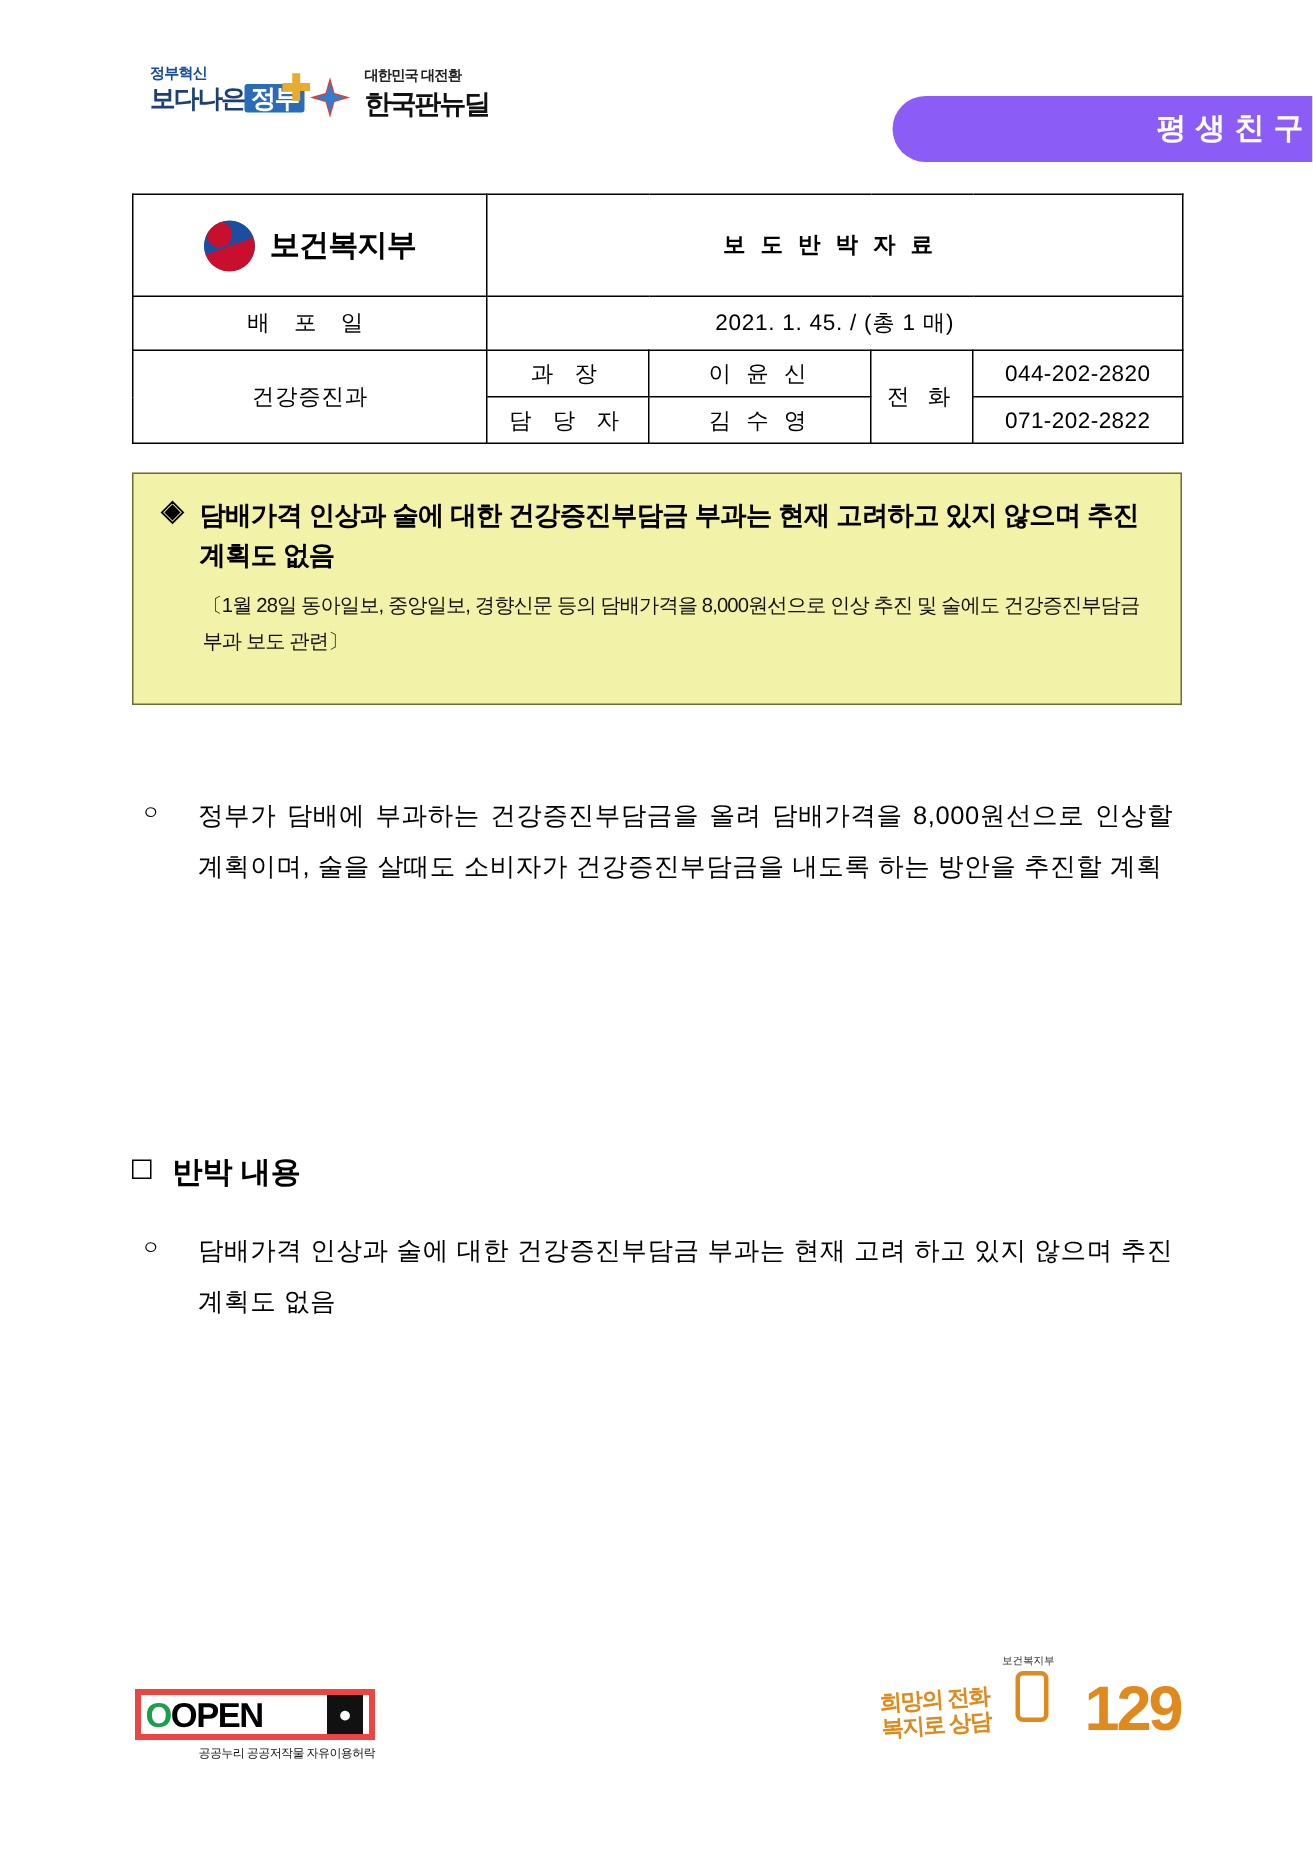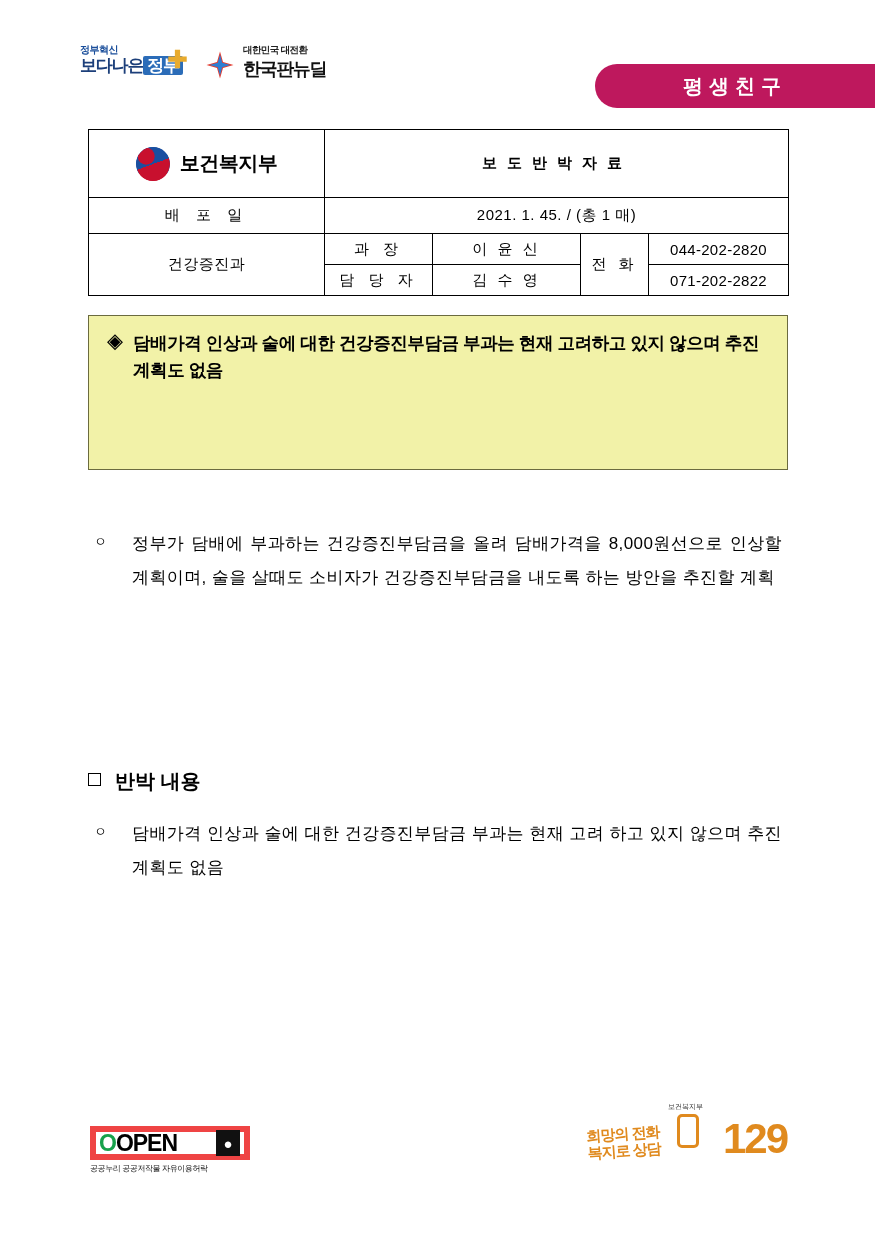--- a/index.html
+++ b/index.html
@@ -17,21 +17,21 @@
   }
 
   
   .top-banner {
     position: absolute;
     top: 38px; left: 0; right: 0;
     height: 70px;
   }
   .logo-gov {
     position: absolute;
-    left: 80px; top: 6px;
+    left: 100px; top: 6px;
     width: 110px; height: 46px;
     line-height: 1.15;
   }
   .logo-gov .l1 {
     font-size: 10px; font-weight: bold; color: #1a4e9b;
     letter-spacing: -0.5px;
   }
   .logo-gov .l2 {
     font-size: 17px; font-weight: bold; color: #1c3f7a;
     letter-spacing: -1.2px;
@@ -82,27 +82,27 @@
     border-right-color: transparent;
     transform: rotate(-35deg);
     vertical-align: -10px;
     margin-left: -2px;
   }
 
   .tagline {
     position: absolute;
     right: 0; top: 26px;
     width: 280px; height: 44px;
-    background: #be185d;
+    background: #8b5cf6;
     border-radius: 24px 0 0 24px;
     color: #fff;
     font-size: 20px;
     font-weight: bold;
     letter-spacing: 6px;
-    text-align: center;
+    text-align: right;
     line-height: 44px;
   }
 
   
   .doc-table {
     position: absolute;
     left: 88px; top: 129px;
     width: 700px;
     border-collapse: collapse;
     table-layout: fixed;
@@ -238,42 +238,42 @@
   #section-article { top: 505px; }
   #section-rebuttal { top: 768px; }
 
   
   .footer-open {
     position: absolute;
     left: 90px; top: 1126px;
     width: 160px;
   }
   .open-box {
-    border: 6px solid #ef4444;
+    border: 4px solid #ef4444;
     height: 34px;
     display: flex;
     align-items: center;
     padding: 0 4px 0 3px;
     background: #fff;
   }
   .open-txt {
     font-size: 23px; font-weight: bold; letter-spacing: -1px;
     flex: 1;
     line-height: 1;
   }
   .open-txt .o { color: #17a14b; }
   .open-person {
     width: 24px; height: 26px;
     background: #111;
     display: flex; align-items: center; justify-content: center;
     color: #fff; font-size: 15px;
   }
   .open-caption {
     font-size: 8px;
-    text-align: left;
+    text-align: right;
     letter-spacing: -0.4px;
     margin-top: 3px;
     color: #111;
   }
 
   .footer-129 {
     position: absolute;
     right: 88px; top: 1118px;
     width: 200px;
     height: 56px;
@@ -376,20 +376,21 @@
     <td class="cell-phone">071-202-2822</td>
   </tr>
 </tbody>
   </table>
 
 <div class="highlight">
   <div class="hl-head">
     <span class="hl-diamond">◈</span>
     <span>담배가격 인상과 술에 대한 건강증진부담금 부과는 현재 고려하고 있지 않으며 추진계획도 없음</span>
   </div>
+  <div class="hl-sub">〔1월 28일 동아일보, 중앙일보, 경향신문 등의 담배가격을 8,000원선으로 인상 추진 및 술에도 건강증진부담금 부과 보도 관련〕</div>
 </div>
 
 <div class="section" id="section-article">
   <div class="sec-body">
     <span class="circ">ㅇ</span>
     <p>정부가 담배에 부과하는 건강증진부담금을 올려 담배가격을 8,000원선으로 인상할 계획이며, 술을 살때도 소비자가 건강증진부담금을 내도록 하는 방안을 추진할 계획</p>
   </div>
 </div>
 
 <div class="section" id="section-rebuttal">

